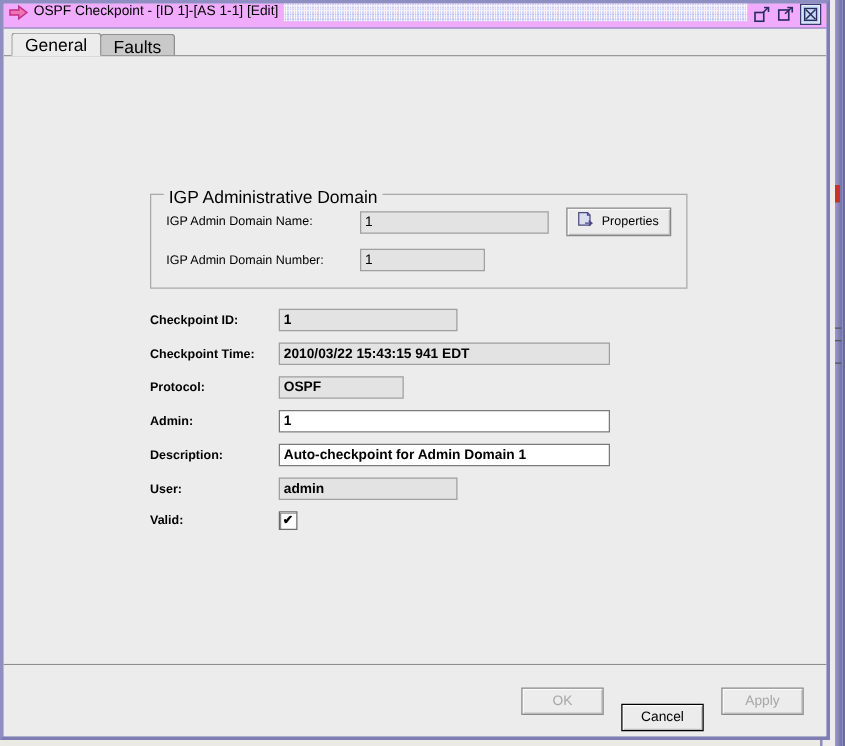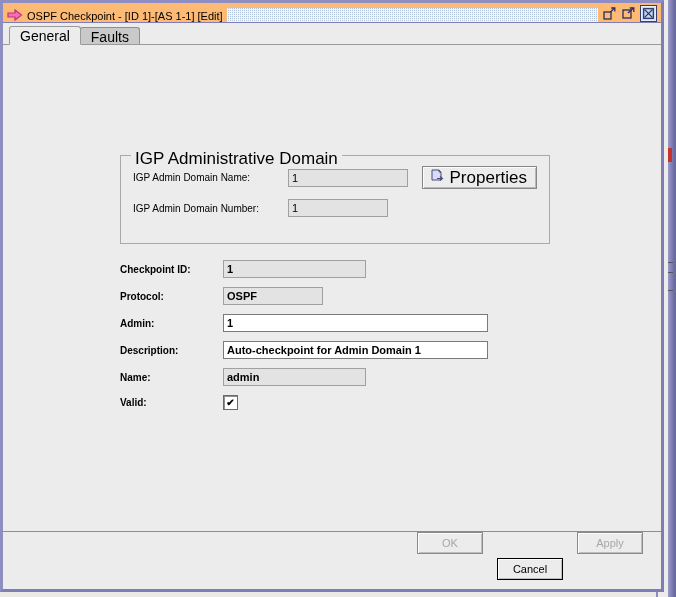--- a/index.html
+++ b/index.html
@@ -69,23 +69,23 @@
     border-left-color: #8f8ec2;
     background: #ececec;
     display: flex;
     flex-direction: column;
   }
 
   
   .titlebar {
     height: 20px;
     flex: 0 0 20px;
-    background: #fdba74;
-    display: flex;
-    align-items: flex-end;
+    background: #f0abfc;
+    display: flex;
+    align-items: flex-start;
     padding: 0 2px 0 4px;
     box-sizing: border-box;
     position: relative;
     border-bottom: 1px solid #7f7eb4;
   }
   .title-icon {
     width: 16px;
     height: 14px;
     flex: 0 0 16px;
     position: relative;
@@ -188,30 +188,30 @@
     padding: 10px 12px 12px 12px;
     margin: 0 0 16px 0;
     position: relative;
   }
   .groupbox-title {
     position: absolute;
     top: -7px;
     left: 10px;
     background: #ececec;
     padding: 0 4px;
-    font-size: 17px;
+    font-size: 14px;
     color: #000;
   }
 
   .row {
     display: flex;
     align-items: center;
     margin-bottom: 10px;
   }
-  .row:last-child { margin-bottom: 14px; }
+  .row:last-child { margin-bottom: 1px; }
   .form > .row { margin-bottom: 9px; font-weight: bold; }
 
   .lbl {
     flex: 0 0 auto;
     font-size: 10px;
     color: #000;
   }
   .form > .row > .lbl { width: 103px; }
   .groupbox .row > .lbl { width: 155px; }
 
@@ -244,21 +244,21 @@
   .propbtn {
     margin-left: 14px;
     height: 21px;
     padding: 0 9px 0 7px;
     background: #ececec;
     border: 1px solid #878787;
     box-shadow: inset 1px 1px 0 #fbfbfb, inset -1px -1px 0 #b8b8b8;
     display: inline-flex;
     align-items: center;
     gap: 6px;
-    font-size: 17px;
+    font-size: 10px;
     cursor: default;
   }
 
   
   .checkbox {
     width: 13px;
     height: 13px;
     background: #fff;
     border: 1px solid #6a6a6a;
     box-shadow: inset 1px 1px 0 #909090;
@@ -267,20 +267,21 @@
     justify-content: center;
     cursor: default;
   }
 
   
   .buttonbar {
     flex: 0 0 58px;
     border-top: 1px solid #8d8d8d;
     background: #ececec;
     display: flex;
+    align-items: center;
     justify-content: flex-end;
     padding-right: 18px;
     gap: 14px;
     box-sizing: border-box;
   }
   .btn {
     width: 66px;
     height: 22px;
     box-sizing: border-box;
     background: #ececec;
@@ -377,38 +378,42 @@
           <span class="lbl">IGP Admin Domain Number:</span>
           <span class="field ro w100">1</span>
         </div>
       </div>
 
       <div class="row">
         <span class="lbl">Checkpoint ID:</span>
         <span class="field ro w145">1</span>
       </div>
 
+      <div class="row">
+        <span class="lbl">Checkpoint Time:</span>
+        <span class="field ro w265">2010/03/22 15:43:15 941 EDT</span>
+      </div>
 
       <div class="row">
         <span class="lbl">Protocol:</span>
         <span class="field ro w100">OSPF</span>
       </div>
 
       <div class="row">
         <span class="lbl">Admin:</span>
         <span class="field rw w265">1</span>
       </div>
 
       <div class="row">
         <span class="lbl">Description:</span>
         <span class="field rw w265">Auto-checkpoint for Admin Domain 1</span>
       </div>
 
       <div class="row">
-        <span class="lbl">Name:</span>
+        <span class="lbl">User:</span>
         <span class="field ro w145">admin</span>
       </div>
 
       <div class="row">
         <span class="lbl">Valid:</span>
         <span class="checkbox">
           <span style="font-size:10px;line-height:1;">✔</span>
         </span>
       </div>
 

